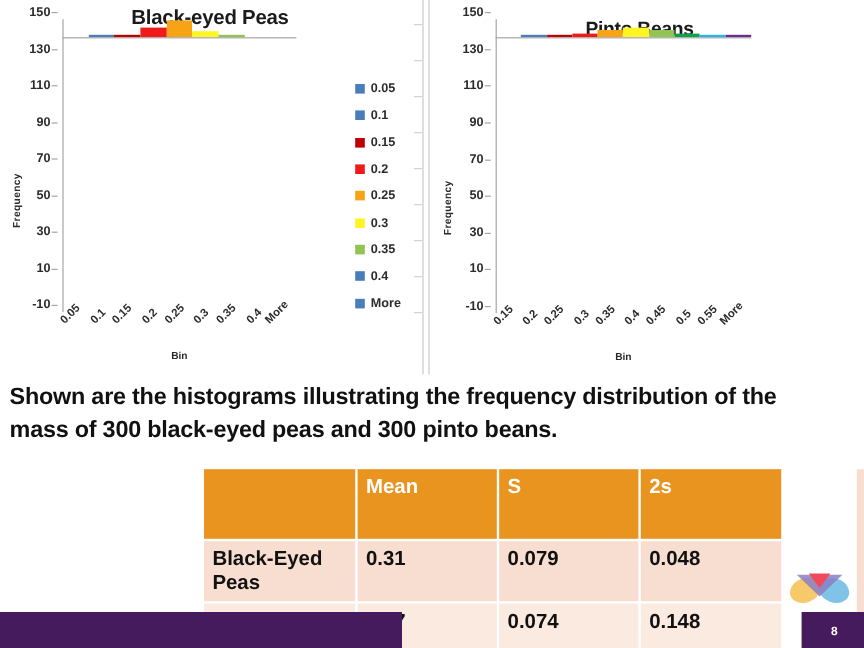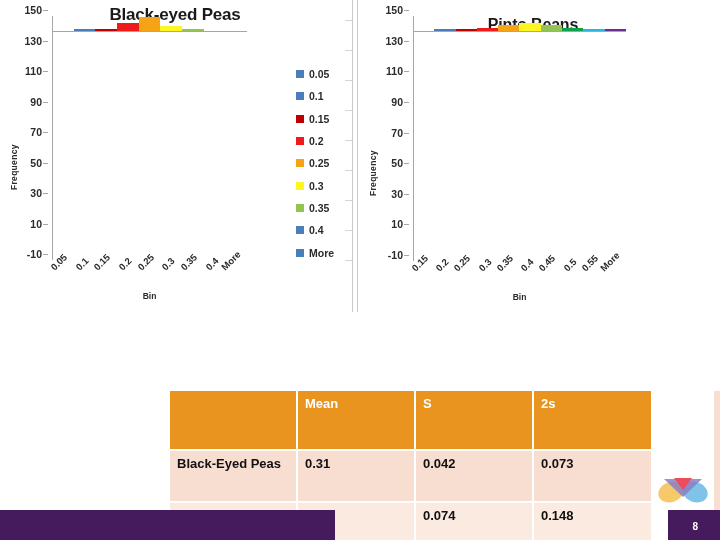--- a/index.html
+++ b/index.html
@@ -94,21 +94,21 @@
     color:#111;letter-spacing:-.2px;
   }
 
   
   .tbl{
     position:absolute;left:170px;top:391px;width:482px;
     border-collapse:collapse;table-layout:fixed;
   }
   .tbl td,.tbl th{
     padding:5px 7px;vertical-align:top;text-align:left;
-    font-size:13px;font-weight:bold;
+    font-size:17px;font-weight:bold;
     border-right:2px solid #ffffff;
     border-bottom:2px solid #ffffff;
   }
   .tbl th{background:#e8941f;color:#fff;height:48px;}
   .tbl .r1 td{background:#f7ded0;color:#111;height:40px;}
   .tbl .r2 td{background:#fbeae0;color:#111;height:40px;}
   .tbl col.c0{width:127px;}
   .tbl col.c1{width:118px;}
   .tbl col.c2{width:118px;}
   .tbl col.c3{width:119px;}
@@ -329,42 +329,43 @@
           <span>0.55</span>
         </div>
         <div class="xl">
           <span>More</span>
         </div>
       </div>
     <div class="xtitle">Bin</div>
 
   </div>
 
+  <div class="body-text">Shown are the histograms illustrating the frequency distribution of the mass of 300 black-eyed peas and 300 pinto beans.</div>
 
   <table class="tbl">
     <colgroup>
         <col class="c0">
         <col class="c1">
         <col class="c2">
         <col class="c3">
       </colgroup>
     <thead>
       <tr>
         <th></th>
         <th>Mean</th>
         <th>S</th>
         <th>2s</th>
       </tr>
     </thead>
     <tbody>
       <tr class="r1">
         <td>Black-Eyed Peas</td>
         <td>0.31</td>
-        <td>0.042</td>
-        <td>0.073</td>
+        <td>0.079</td>
+        <td>0.048</td>
       </tr>
       <tr class="r2">
         <td>Pinto Beans 37</td>
         <td>0.37</td>
         <td>0.074</td>
         <td>0.148</td>
       </tr>
     </tbody>
   </table>
 

